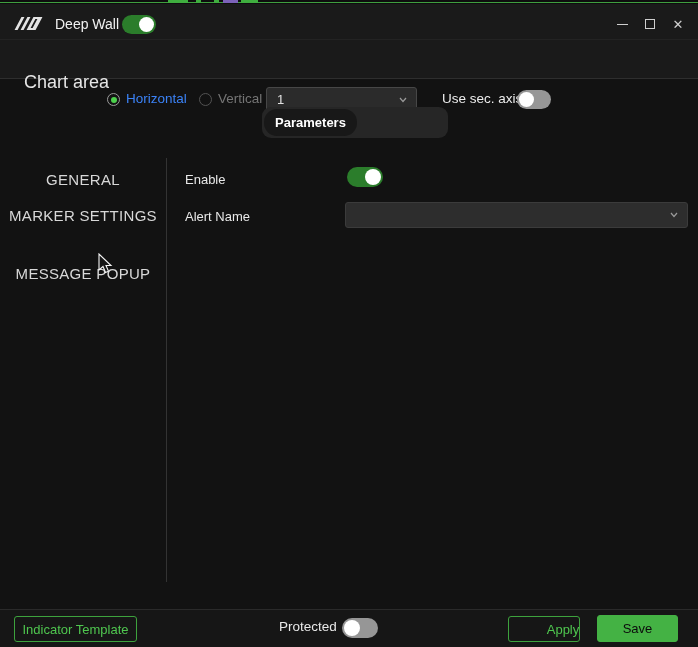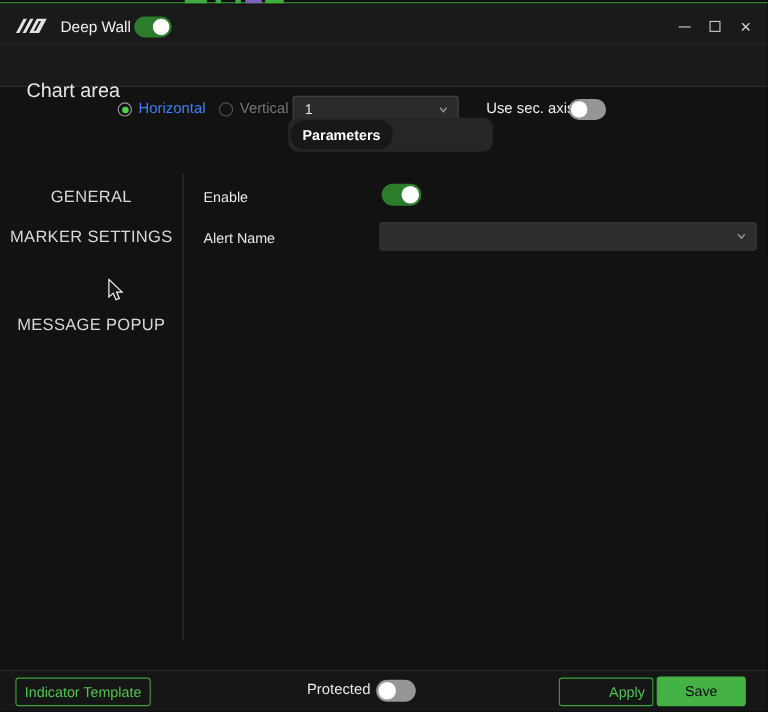--- a/index.html
+++ b/index.html
@@ -125,21 +125,21 @@
   </div>
 
   <div class="tabs">
     <div class="tab active">
         <span>Parameters</span>
       </div>
   </div>
 
   <div class="side-item" style="top:171px;">GENERAL</div>
   <div class="side-item" style="top:207px;">MARKER SETTINGS</div>
-  <div class="side-item" style="top:287px;">MESSAGE POPUP</div>
+  <div class="side-item" style="top:265px;">MESSAGE POPUP</div>
   <div class="vdivider"></div>
 
   <div class="fieldlabel" style="left:185px; top:172px;">Enable</div>
   <div class="toggle on sz20" style="left:347px; top:167px;">
     <div class="knob"></div>
   </div>
 
   <div class="fieldlabel" style="left:185px; top:209px;">Alert Name</div>
   <div class="select" style="left:345px; top:202px; width:343px; height:26px; background:#2d2d2d; border-color:#3b3b3b;">
     <span></span>
@@ -155,17 +155,17 @@
       <path d="M1,1 L1,17 L5,13.5 L7.5,19.5 L10.5,18.2 L8,12.5 L13,12.5 Z" fill="#161616" stroke="#f5f5f5" stroke-width="1.1"></path>
     </svg>
   </div>
 
   <div class="footer">
     <div class="btn-outline" style="left:14px; width:123px;">Indicator Template</div>
     <div class="prot-label" style="top:9px; position:absolute; left:279px;">Protected</div>
     <div class="toggle off sz20" style="left:342px; top:8px;">
       <div class="knob"></div>
     </div>
-    <div class="btn-outline" style="left:508px; width:86px;padding-left:38px;">Apply</div>
+    <div class="btn-outline" style="left:508px; width:72px;padding-left:38px;">Apply</div>
     <div class="btn-solid" style="left:597px; width:81px;">Save</div>
   </div>
 
 </div>
 
 </body></html>

